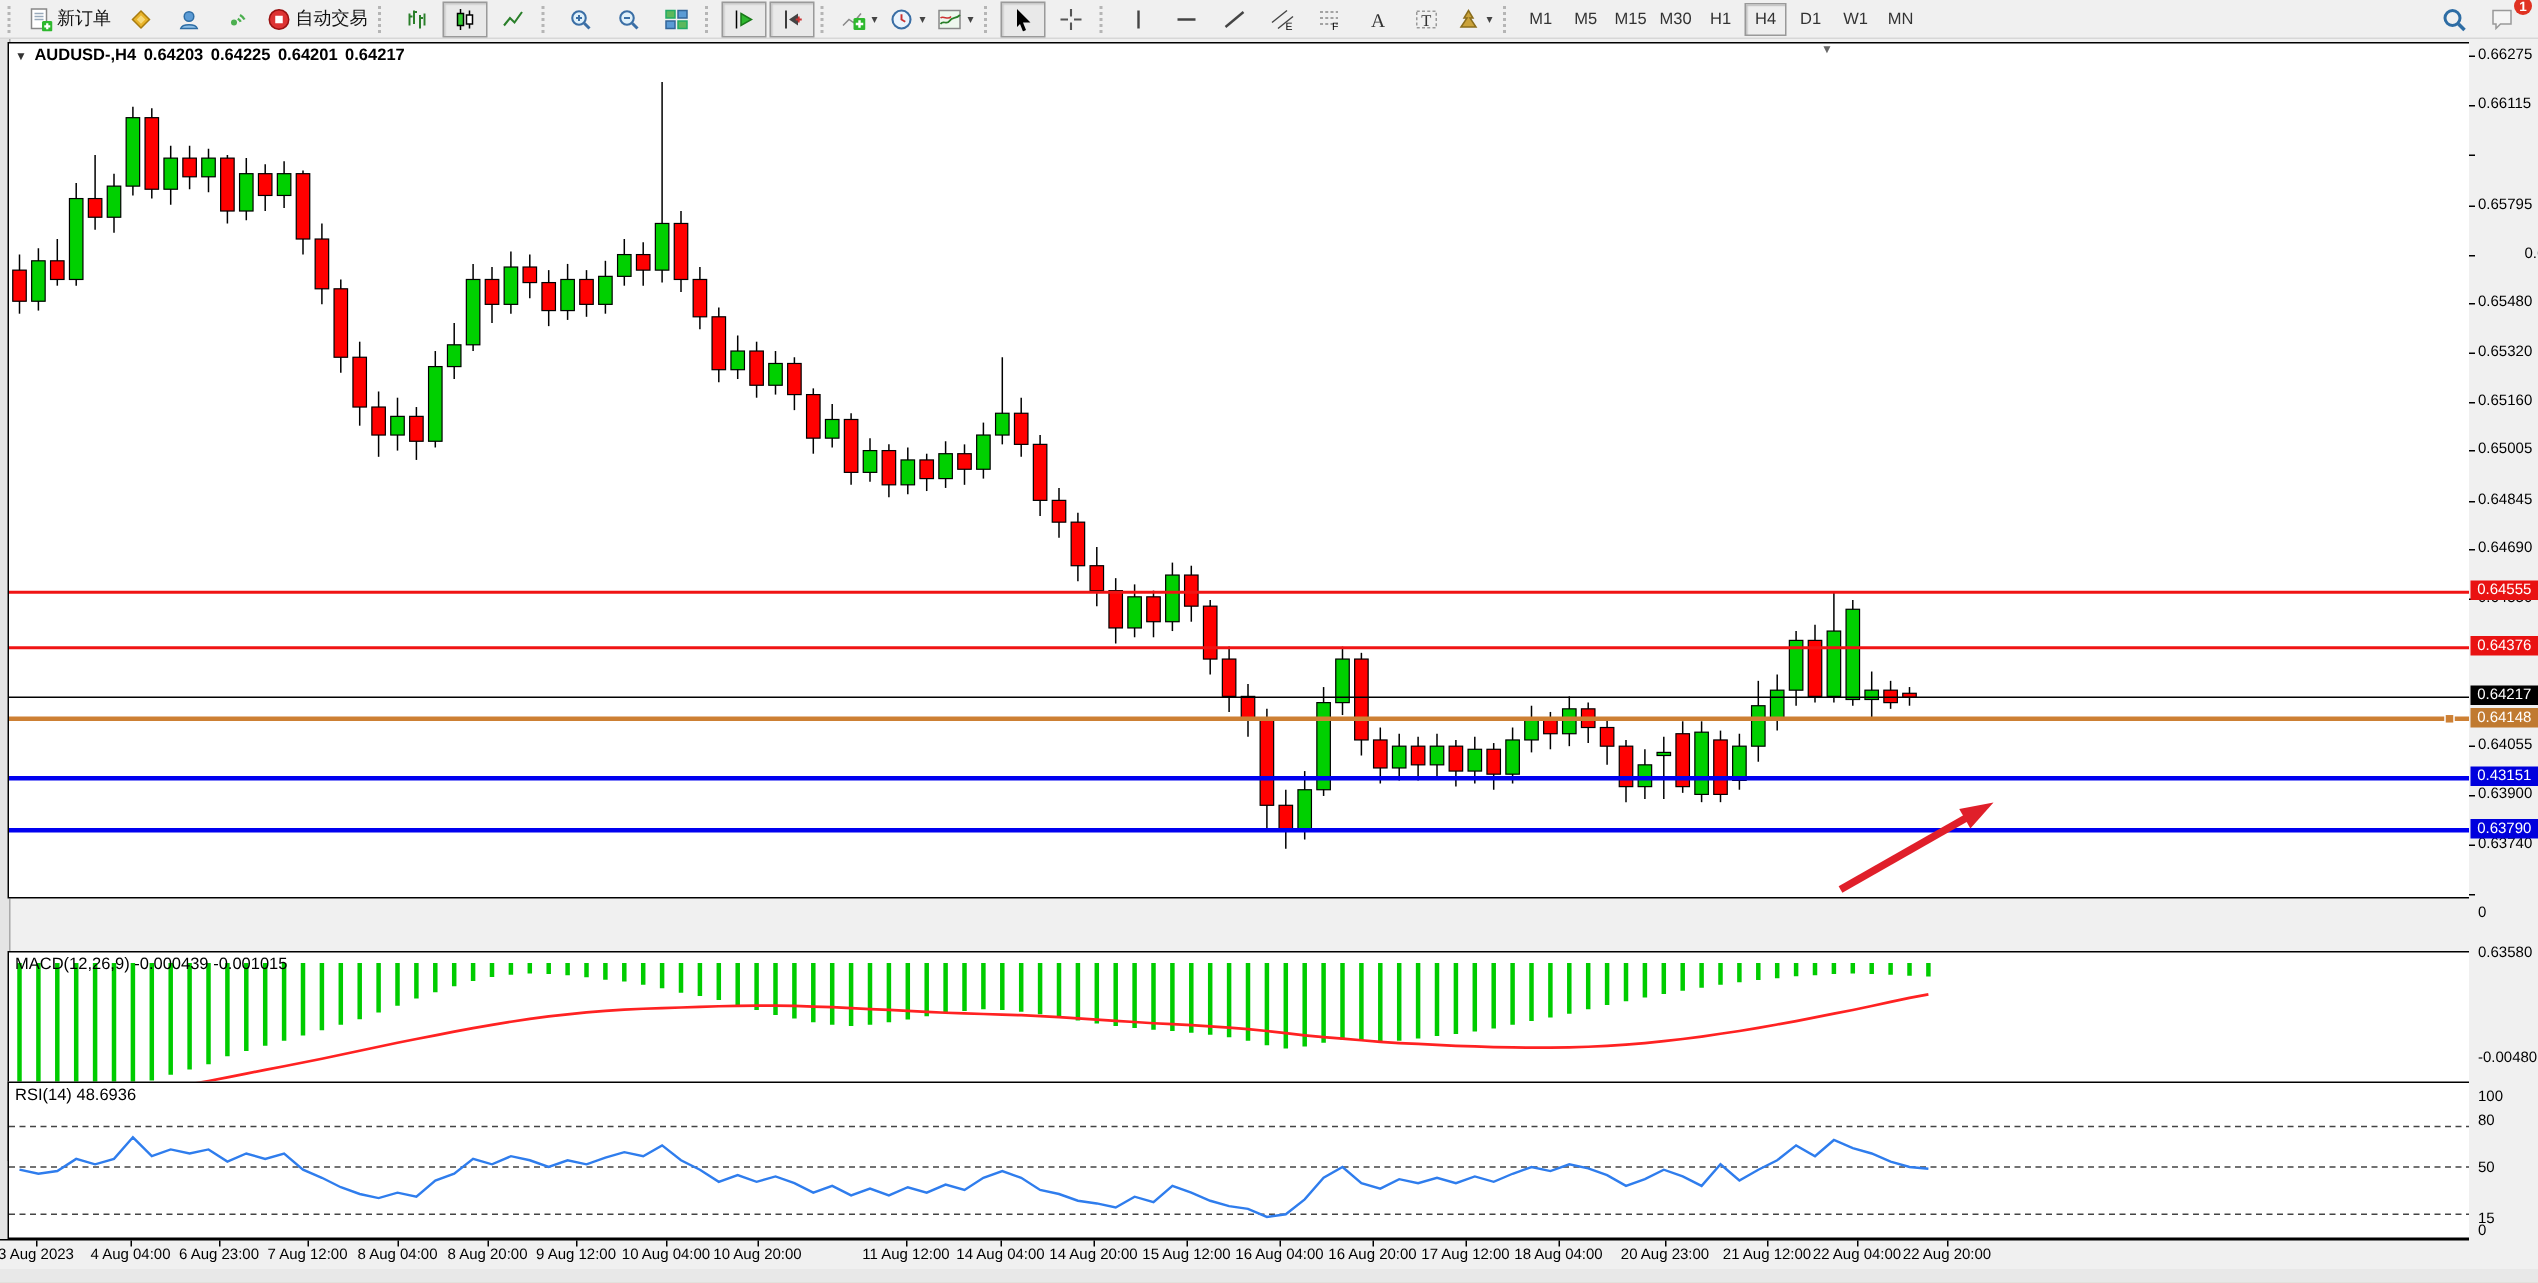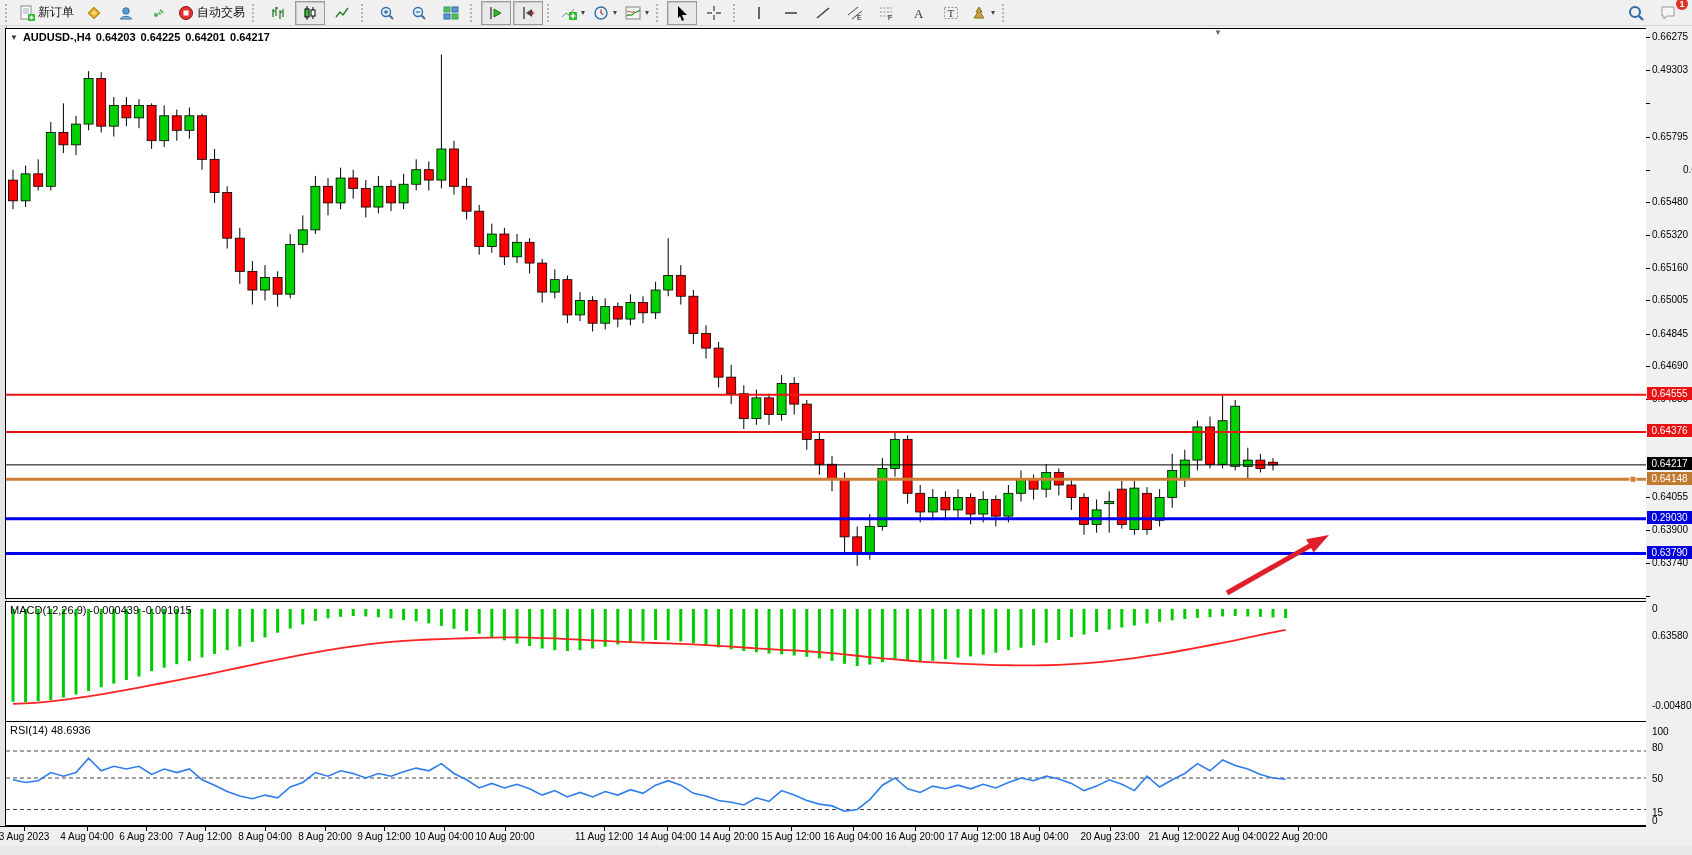--- a/index.html
+++ b/index.html
@@ -15,21 +15,21 @@
   .caret{font-size:8px;color:#444;margin-left:1px;}
   .tf-btn{height:20px;min-width:26px;font-size:11px;color:#333;background:transparent;
     border:1px solid transparent;margin:0 1px;display:flex;align-items:center;justify-content:center;cursor:pointer;}
   .tf-btn.active{background:#eee;border:1px solid #999;box-shadow:inset 1px 1px 1px rgba(0,0,0,.2);}
   .tb-right{margin-left:auto;display:flex;align-items:center;margin-right:6px;}
   .badge-red{position:absolute;top:-4px;right:-6px;background:#e03222;color:#fff;border-radius:8px;
     font-size:9px;min-width:12px;height:12px;line-height:12px;text-align:center;font-weight:bold;}
   .win-edge{position:absolute;left:0;top:26px;width:6px;height:819px;background:#e4e4e4;border-right:1px solid #aaa;}
   .panel{position:absolute;background:#fff;border:1px solid #000;box-sizing:border-box;}
   #main-panel{left:5px;top:28px;width:1642px;height:571px;}
-  #macd-panel{left:5px;top:601px;width:1642px;height:140px;}
+  #macd-panel{left:5px;top:634px;width:1642px;height:140px;}
   #rsi-panel{left:5px;top:721px;width:1642px;height:105px;}
   .panel svg{position:absolute;left:0;top:0;}
   .chart-title{position:absolute;left:10px;top:31px;font-size:11px;font-weight:bold;color:#000;
     display:flex;gap:5px;align-items:center;z-index:5;}
   .ind-label{position:absolute;font-size:11px;color:#000;z-index:5;}
   .shift-marker{position:absolute;left:1214px;top:28px;font-size:8px;color:#666;z-index:6;}
   
   #right-axis{position:absolute;left:1646px;top:26px;width:62px;height:801px;background:#f0f0f0;}
   .tick-label{position:absolute;left:6px;font-size:10px;color:#000;white-space:nowrap;}
   .tick-dash{position:absolute;left:0;width:4px;height:1px;background:#000;}
@@ -215,20 +215,31 @@
           <text x="4.5" y="12" font-size="11" fill="#333" font-family="Liberation Serif,serif">T</text>
         </svg>
     </div>
     <div class="tb-btn">
       <svg class="ico" width="16" height="16">
           <path d="M3 13l4-6-2 0 3-5 3 5-2 0 4 6z" fill="#caa23a" stroke="#8a6d1c"></path>
         </svg>
       <span class="caret">▾</span>
     </div>
     <span class="grip"></span>
+    <div id="tf-bar" style="display:flex;align-items:center;">
+        <div class="tf-btn">M1</div>
+        <div class="tf-btn">M5</div>
+        <div class="tf-btn">M15</div>
+        <div class="tf-btn">M30</div>
+        <div class="tf-btn">H1</div>
+        <div class="tf-btn active">H4</div>
+        <div class="tf-btn">D1</div>
+        <div class="tf-btn">W1</div>
+        <div class="tf-btn">MN</div>
+      </div>
     <div class="tb-right">
       <div class="tb-btn">
         <svg class="ico" width="18" height="18">
             <circle cx="8" cy="8" r="5" fill="none" stroke="#2e6da4" stroke-width="2"></circle>
             <line x1="12" y1="12" x2="16" y2="16" stroke="#2e6da4" stroke-width="2.4"></line>
           </svg>
       </div>
       <div class="tb-btn" style="position:relative;">
         <svg class="ico" width="18" height="18">
             <path d="M3 3h12v9H8l-3 3v-3H3z" fill="#f5f5f5" stroke="#999"></path>
@@ -589,21 +600,21 @@
         <line x1="0" y1="56" x2="1640" y2="56" stroke="#444" stroke-width="1" stroke-dasharray="4 3"></line>
         <line x1="0" y1="87.5" x2="1640" y2="87.5" stroke="#444" stroke-width="1" stroke-dasharray="4 3"></line>
         <polyline points="7,57.8 19.6,60.5 32.2,58.699999999999996 44.8,50.6 57.4,54.199999999999996 70,50.6 82.6,36.2 95.2,48.8 107.8,44.3 120.39999999999999,47 133,44.3 145.6,52.4 158.2,47 170.79999999999998,50.6 183.4,47 196,57.8 208.6,63.199999999999996 221.2,69.5 233.79999999999998,74 246.4,76.7 259,73.1 271.59999999999997,75.8 284.2,65 296.8,60.5 309.4,50.6 322,54.199999999999996 334.59999999999997,48.8 347.2,51.5 359.8,56 372.4,51.5 385,54.199999999999996 397.59999999999997,49.699999999999996 410.2,46.1 422.8,48.8 435.4,41.6 448,51.5 460.59999999999997,57.8 473.2,65.9 485.8,61.4 498.4,65.9 511,62.3 523.6,66.8 536.1999999999999,73.1 548.8,68.6 561.4,74.9 574,70.4 586.6,74.9 599.1999999999999,69.5 611.8,73.1 624.4,67.69999999999999 637,71.3 649.6,63.199999999999996 662.1999999999999,58.699999999999996 674.8,63.199999999999996 687.4,71.3 700,74 712.6,78.5 725.1999999999999,80.3 737.8,83 750.4,75.8 763,79.4 775.6,68.6 788.1999999999999,73.1 800.8,78.5 813.4,82.1 826,83.9 838.6,89.3 851.1999999999999,87.5 863.8,77.6 876.4,63.199999999999996 889,56 901.6,66.8 914.1999999999999,70.4 926.8,64.1 939.4,66.8 952,63.199999999999996 964.6,66.8 977.1999999999999,62.3 989.8,65.9 1002.4,60.5 1015,56 1027.6,58.699999999999996 1040.2,54.199999999999996 1052.8,56.9 1065.3999999999999,61.4 1078,68.6 1090.6,64.1 1103.2,57.8 1115.8,62.3 1128.3999999999999,68.6 1141,54.199999999999996 1153.6,65 1166.2,57.8 1178.8,51.5 1191.3999999999999,41.6 1204,48.8 1216.6,38 1229.2,43.4 1241.8,47 1254.3999999999999,52.4 1267,56 1279.6,57.17576" fill="none" stroke="#2f7ded" stroke-width="1.6"></polyline>
       </svg>
   </div>
 
   <div id="right-axis">
       <div class="tick-dash" style="top: 11.0023px;"></div>
       <div class="tick-label" style="top: 5.00228px;">0.66275</div>
       <div class="tick-dash" style="top: 44.1904px;"></div>
-      <div class="tick-label" style="top: 38.1904px;">0.49303</div>
+      <div class="tick-label" style="top: 38.1904px;">0.66115</div>
       <div class="tick-dash" style="top: 77.3786px;"></div>
       <div class="tick-label" style="top: 71.3786px; padding-left: 44px;">0.65955</div>
       <div class="tick-dash" style="top: 110.567px;"></div>
       <div class="tick-label" style="top: 104.567px;">0.65795</div>
       <div class="tick-dash" style="top: 143.755px;"></div>
       <div class="tick-label" style="top: 137.755px; margin-left: 31px;">0.65635</div>
       <div class="tick-dash" style="top: 175.906px;"></div>
       <div class="tick-label" style="top: 169.906px;">0.65480</div>
       <div class="tick-dash" style="top: 209.094px;"></div>
       <div class="tick-label" style="top: 203.094px;">0.65320</div>
@@ -622,21 +633,21 @@
       <div class="tick-dash" style="top: 503.639px;"></div>
       <div class="tick-label" style="top: 497.639px;">0.63900</div>
       <div class="tick-dash" style="top: 536.827px;"></div>
       <div class="tick-label" style="top: 530.827px;">0.63740</div>
       <div class="tick-dash" style="top: 570.015px;"></div>
       <div class="tick-label" style="top: 564.015px; margin-top: 40px;">0.63580</div>
       <div class="price-badge" style="top: 361.275px; background: rgb(233, 18, 18);">0.64555</div>
       <div class="price-badge" style="top: 398.404px; background: rgb(233, 18, 18);">0.64376</div>
       <div class="price-badge" style="top: 431.385px; background: rgb(0, 0, 0);">0.64217</div>
       <div class="price-badge" style="top: 445.697px; background: rgb(192, 122, 48);">0.64148</div>
-      <div class="price-badge" style="top: 485.315px; background: rgb(0, 0, 221);">0.29030</div>
+      <div class="price-badge" style="top: 485.315px; background: rgb(0, 0, 221);">0.43151</div>
       <div class="price-badge" style="top: 519.956px; background: rgb(0, 0, 221);">0.63790</div>
       <div class="tick-label" style="top: 577px;">0</div>
       <div class="tick-label" style="top: 674px;">-0.004802</div>
       <div class="tick-label" style="top: 700px;">100</div>
       <div class="tick-label" style="top: 716px;">80</div>
       <div class="tick-label" style="top: 747px;">50</div>
       <div class="tick-label" style="top: 781px;">15</div>
       <div class="tick-label" style="top: 789px;">0</div>
     </div>
   <div id="time-axis">

